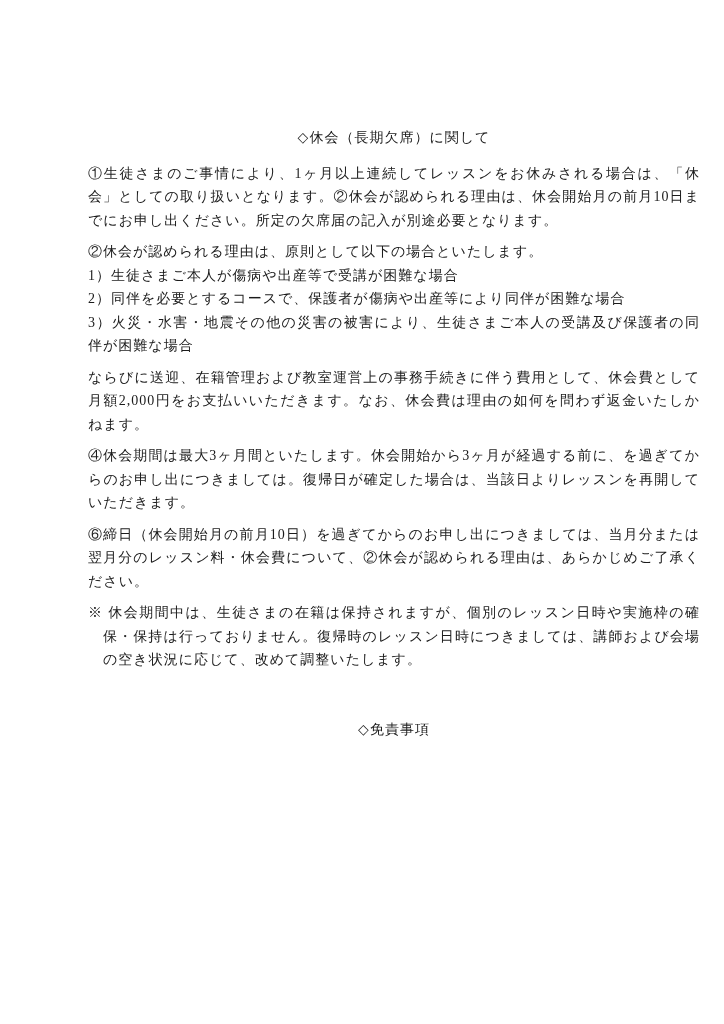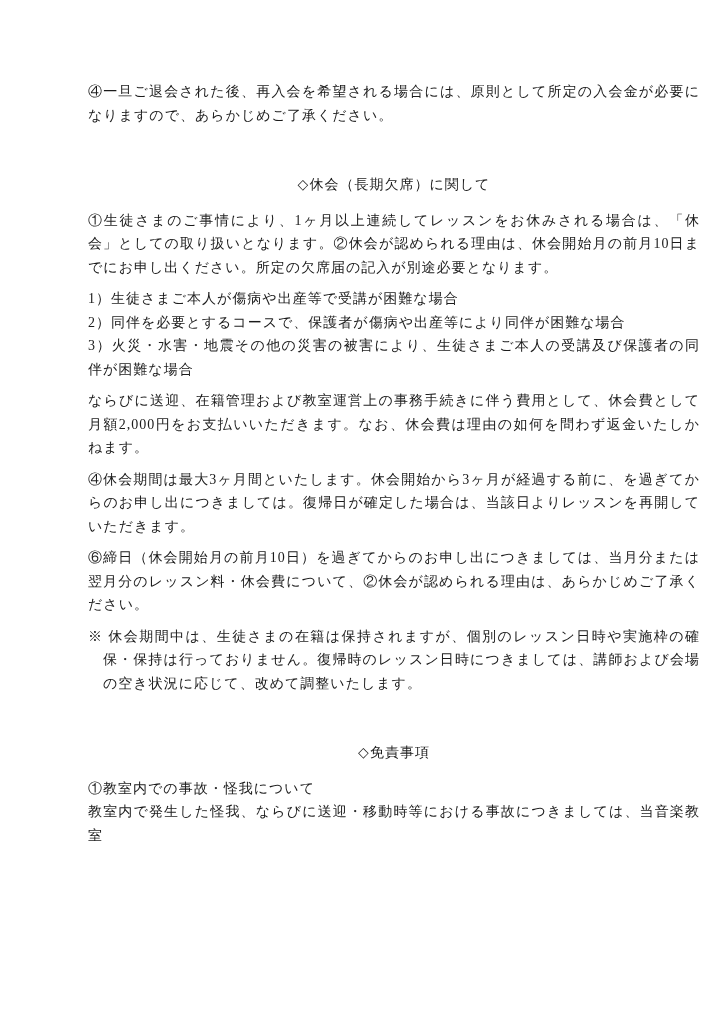--- a/index.html
+++ b/index.html
@@ -34,41 +34,37 @@
     padding-left: 15px;
     text-indent: -15px;
   }
   .line {  }
 </style>
 </head>
 <body>
 
 <div class="page">
 
-  <p class="para">④一旦ご退会された後、再入会を希望される場合には、原則として所定の入会金が必要になりますので、あらかじめご了承ください。</p>
 
   <h2 class="heading">◇休会（長期欠席）に関して</h2>
 
   <p class="para">①生徒さまのご事情により、1ヶ月以上連続してレッスンをお休みされる場合は、「休会」としての取り扱いとなります。②休会が認められる理由は、休会開始月の前月10日までにお申し出ください。所定の欠席届の記入が別途必要となります。</p>
 
   <div class="para">
+    <div class="line">②休会が認められる理由は、原則として以下の場合といたします。</div>
     <div class="line">1）生徒さまご本人が傷病や出産等で受講が困難な場合</div>
     <div class="line">2）同伴を必要とするコースで、保護者が傷病や出産等により同伴が困難な場合</div>
     <div class="line">3）火災・水害・地震その他の災害の被害により、生徒さまご本人の受講及び保護者の同伴が困難な場合</div>
   </div>
 
   <p class="para">ならびに送迎、在籍管理および教室運営上の事務手続きに伴う費用として、休会費として月額2,000円をお支払いいただきます。なお、休会費は理由の如何を問わず返金いたしかねます。</p>
 
   <p class="para">④休会期間は最大3ヶ月間といたします。休会開始から3ヶ月が経過する前に、を過ぎてからのお申し出につきましては。復帰日が確定した場合は、当該日よりレッスンを再開していただきます。</p>
 
 
   <p class="para">⑥締日（休会開始月の前月10日）を過ぎてからのお申し出につきましては、当月分または翌月分のレッスン料・休会費について、②休会が認められる理由は、あらかじめご了承ください。</p>
 
   <p class="para note">※ 休会期間中は、生徒さまの在籍は保持されますが、個別のレッスン日時や実施枠の確保・保持は行っておりません。復帰時のレッスン日時につきましては、講師および会場の空き状況に応じて、改めて調整いたします。</p>
 
   <h2 class="heading">◇免責事項</h2>
 
-  <div class="para">
-    <div class="line">①教室内での事故・怪我について</div>
-    <div class="line">教室内で発生した怪我、ならびに送迎・移動時等における事故につきましては、当音楽教室</div>
-  </div>
 
 </div>
 
 </body></html>

